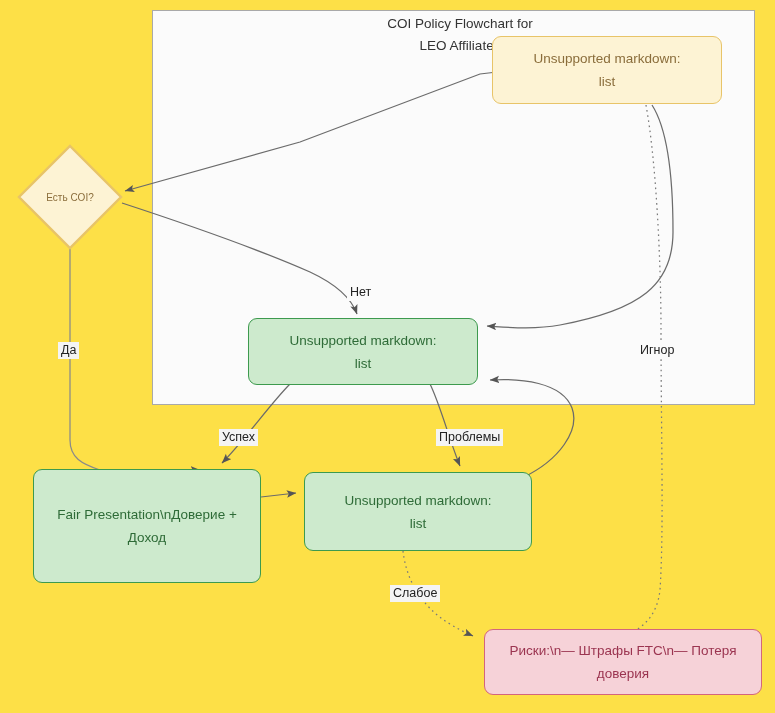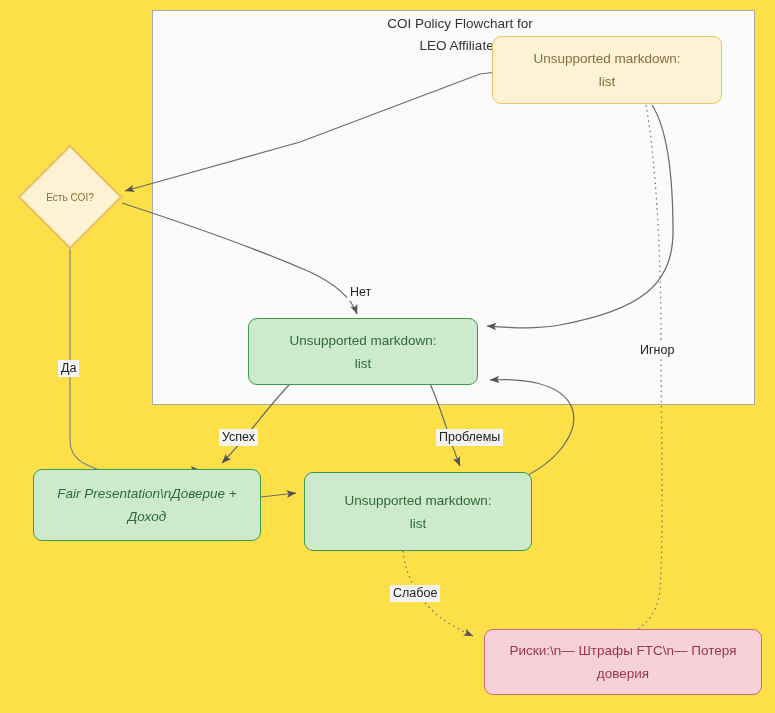--- a/index.html
+++ b/index.html
@@ -151,27 +151,27 @@
   <div class="diamond-wrap" style="left:16px; top:143px; width:108px; height:108px;">
     <svg class="diamond-shape" width="108" height="108" viewBox="0 0 108 108">
       <polygon points="54,3 105,54 54,105 3,54" fill="#fdf3d4" stroke="#e8c468" stroke-width="2.4"></polygon>
     </svg>
     <div class="diamond-label">Есть COI?</div>
   </div>
 
   <div class="node node-green" style="left:248px; top:318px; width:230px; height:67px;">Unsupported markdown:
 list</div>
 
-  <div class="node node-green" style="left:33px; top:469px; width:228px; height:72px;font-style:italic;">Fair Presentation\nДоверие + Доход</div>
+  <div class="node node-green" style="left:33px; top:469px; width:228px; height:114px;">Fair Presentation\nДоверие + Доход</div>
 
   <div class="node node-green" style="left:304px; top:472px; width:228px; height:79px;">Unsupported markdown:
 list</div>
 
   <div class="node node-red" style="left:484px; top:629px; width:278px; height:66px;">Риски:\n— Штрафы FTC\n— Потеря доверия</div>
 
   <div class="edge-label" style="left:347px; top:284px;">Нет</div>
-  <div class="edge-label" style="left:58px; top:360px; background:#f4f4f4;">Да</div>
+  <div class="edge-label" style="left:58px; top:342px; background:#f4f4f4;">Да</div>
   <div class="edge-label" style="left:219px; top:429px; background:#f4f4f4;">Успех</div>
   <div class="edge-label" style="left:436px; top:429px; background:#f4f4f4;">Проблемы</div>
   <div class="edge-label" style="left:637px; top:342px;">Игнор</div>
   <div class="edge-label" style="left:390px; top:585px; background:#f4f4f4;">Слабое</div>
 
 </div>
 
 </body></html>

